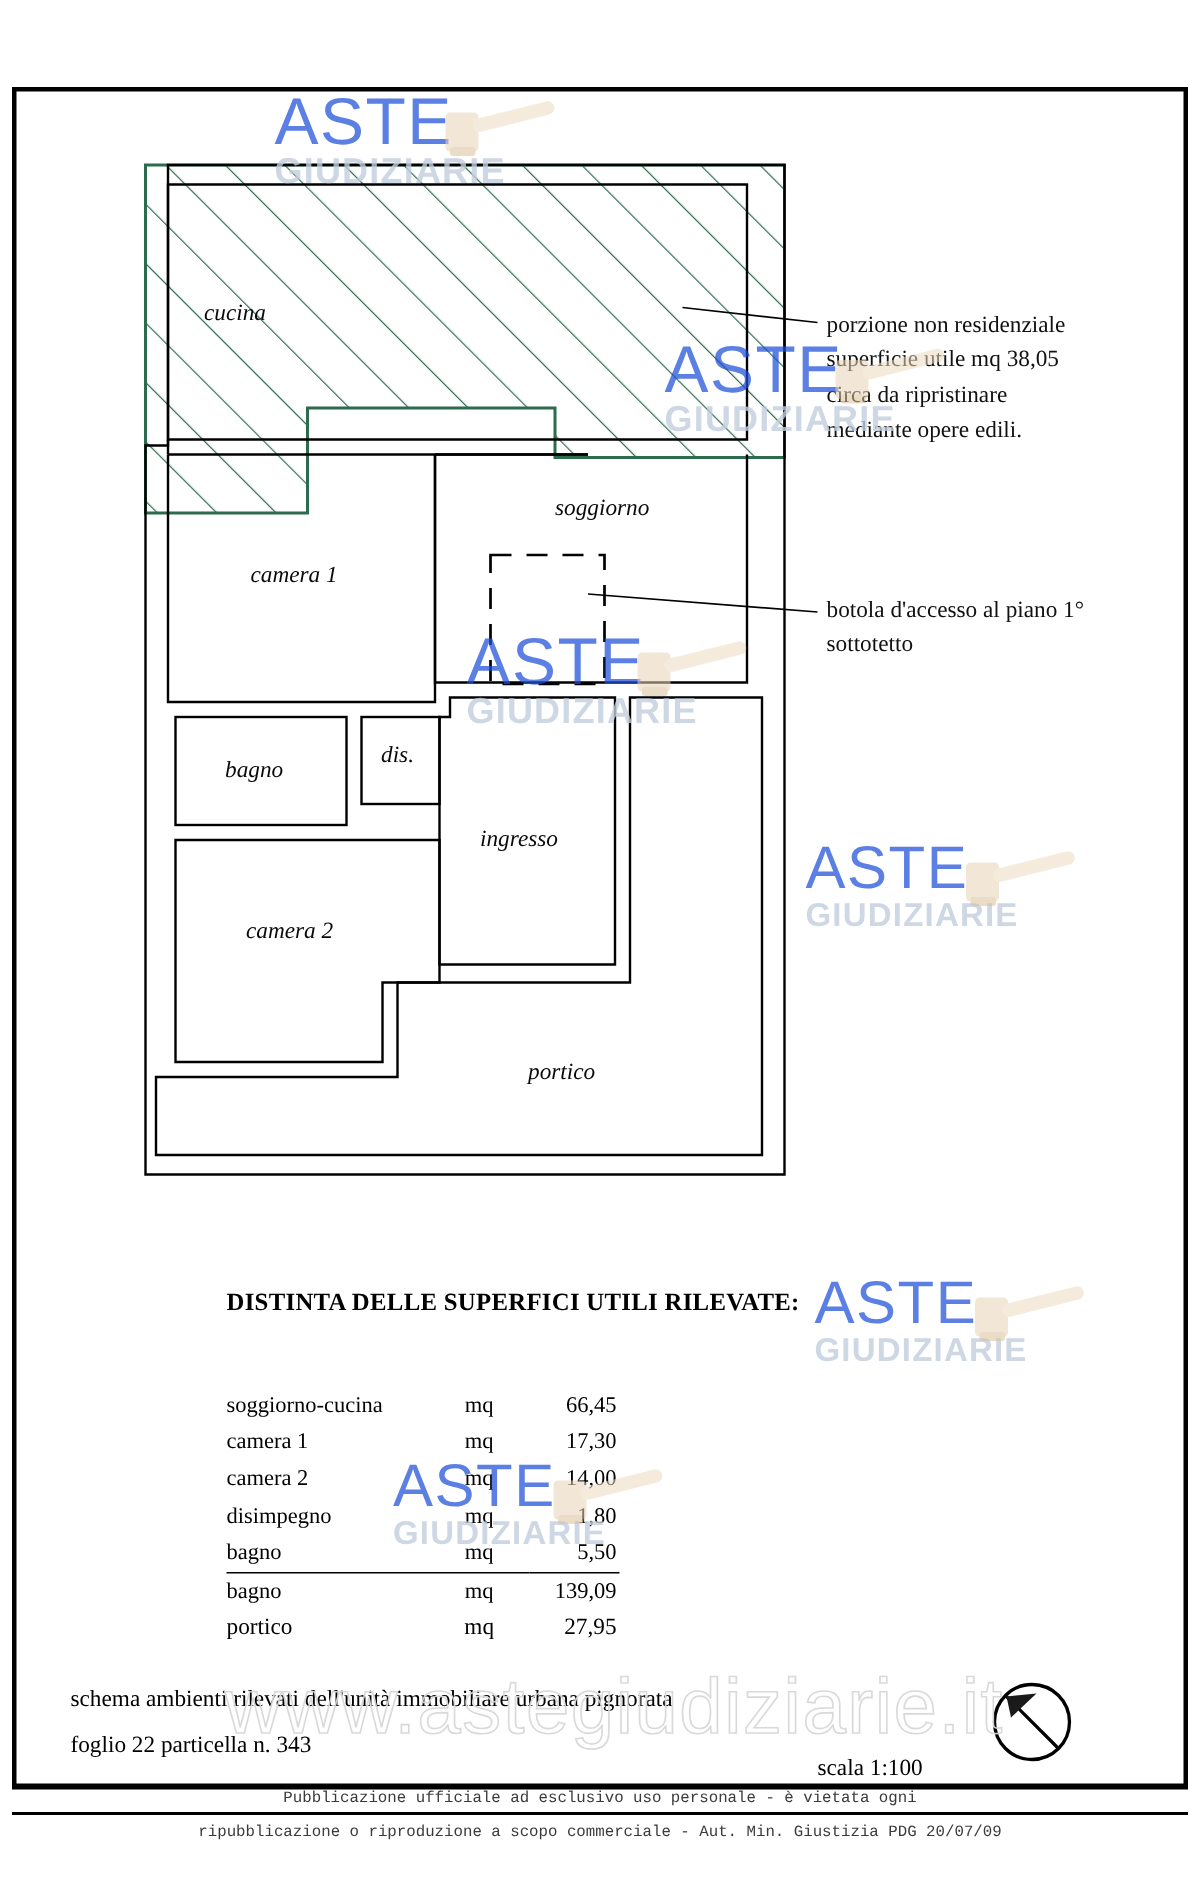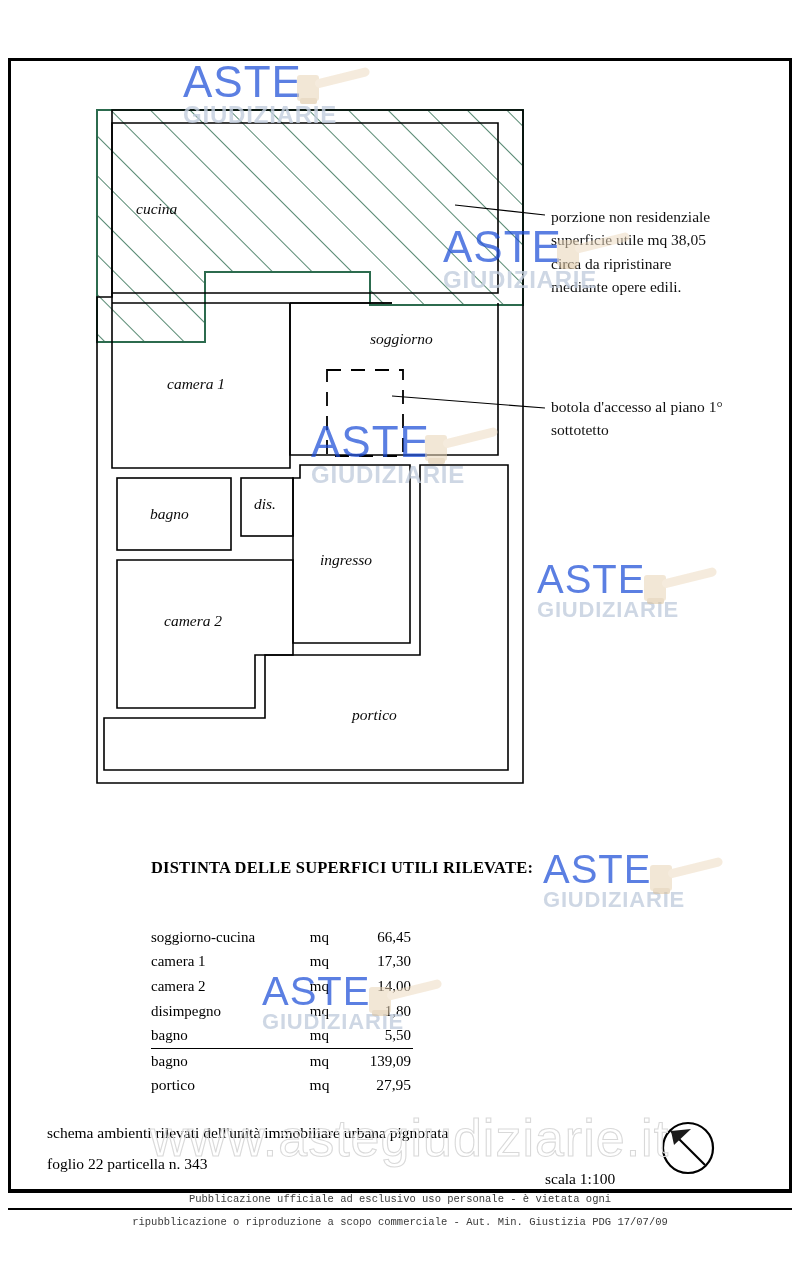--- a/index.html
+++ b/index.html
@@ -301,21 +301,21 @@
 
   <div id="compass">
     <svg width="60" height="60" viewBox="0 0 60 60">
       <circle cx="30" cy="30" r="25" fill="none" stroke="#000" stroke-width="2.2"></circle>
       <line x1="13" y1="13" x2="47" y2="47" stroke="#000" stroke-width="2.2"></line>
       <path d="M13,13 L33,11 L16,27 Z" fill="#1a1a1a"></path>
     </svg>
   </div>
 
   <div class="footer-text" id="foot1">Pubblicazione ufficiale ad esclusivo uso personale - è vietata ogni</div>
-  <div class="footer-text" id="foot2">ripubblicazione o riproduzione a scopo commerciale - Aut. Min. Giustizia PDG 17/07/09</div>
+  <div class="footer-text" id="foot2">ripubblicazione o riproduzione a scopo commerciale - Aut. Min. Giustizia PDG 20/07/09</div>
 
   <div class="wm wm-logo" style="left:183px; top:60px;">
     <span class="wm-aste" style="font-size:44px;">ASTE</span>
     <span class="wm-giud" style="font-size:24px;">GIUDIZIARIE</span>
     <svg class="wm-gavel" style="left:84px; top:2px;" width="110" height="48" viewBox="0 0 110 48">
       <g opacity="0.55">
         <rect x="30" y="13" width="22" height="26" rx="3" fill="#e8d4b6"></rect>
         <rect x="48" y="18" width="56" height="9" rx="4.5" fill="#eedcc2" transform="rotate(-14 48 22)"></rect>
         <rect x="33" y="36" width="17" height="6" rx="2" fill="#d9c19a"></rect>
       </g>

